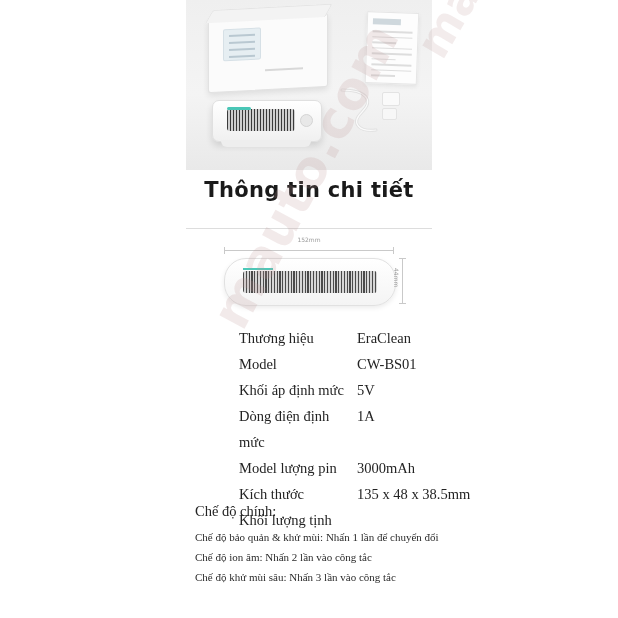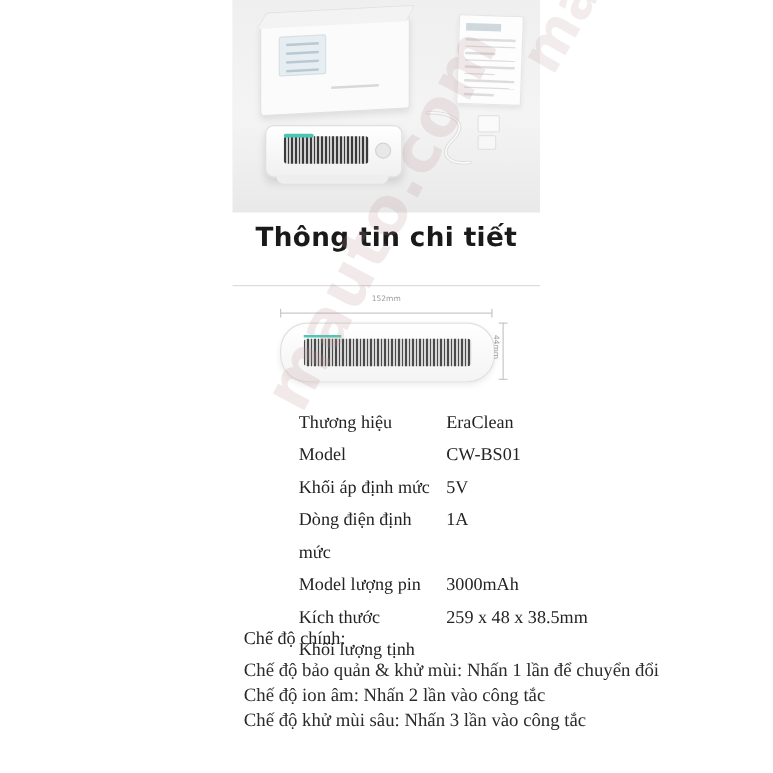--- a/index.html
+++ b/index.html
@@ -304,21 +304,21 @@
     font-size: 14.5px;
     color: #232323;
   }
   .modes {
     position: absolute;
     left: 195px;
     top: 527px;
     width: 340px;
   }
   .mode-line {
-    font-size: 15px;
+    font-size: 11px;
     line-height: 20px;
     color: #2b2b2b;
   }
 
   
   .watermark {
     position: absolute;
     left: 0; top: 0;
     width: 618px; height: 618px;
     pointer-events: none;
@@ -428,21 +428,21 @@
     <div class="spec-row">
       <div class="spec-key">Dòng điện định mức</div>
       <div class="spec-val">1A</div>
     </div>
     <div class="spec-row">
       <div class="spec-key">Model lượng pin</div>
       <div class="spec-val">3000mAh</div>
     </div>
     <div class="spec-row">
       <div class="spec-key">Kích thước</div>
-      <div class="spec-val">259 x 48 x 38.5mm</div>
+      <div class="spec-val">135 x 48 x 38.5mm</div>
     </div>
     <div class="spec-row">
       <div class="spec-key">Khối lượng tịnh</div>
     </div>
   </div>
 
   <div class="modes-title">Chế độ chính:</div>
   <div class="modes">
     <div class="mode-line">Chế độ bảo quản &amp; khử mùi: Nhấn 1 lần để chuyển đổi</div>
     <div class="mode-line">Chế độ ion âm: Nhấn 2 lần vào công tắc</div>

